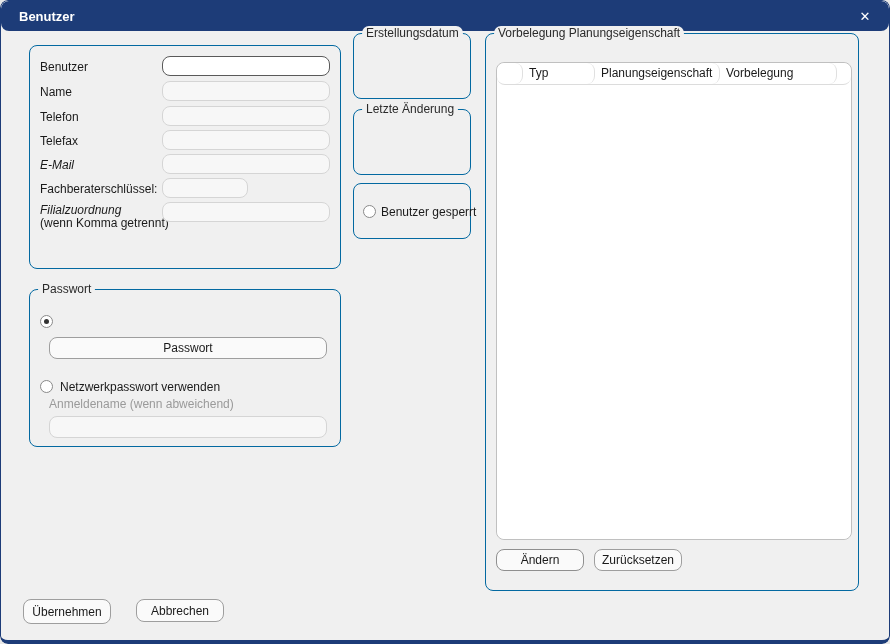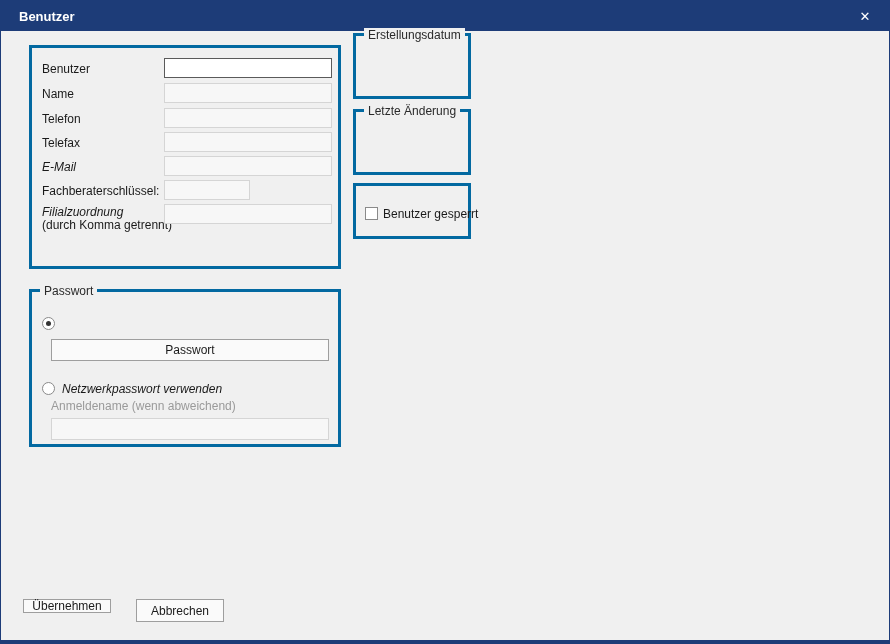--- a/index.html
+++ b/index.html
@@ -1,36 +1,36 @@
 <!DOCTYPE html>
 <html><head>
 <meta charset="utf-8">
 <style>
   html,body { margin:0; padding:0; background:#e8e8e8; }
-  * { box-sizing:border-box; }
+  * { box-sizing:border-box;border-radius:8px; }
   .window {
     position:relative; width:890px; height:644px;
     background:#f0f0f0;
     border:1px solid #1d3c78; border-bottom-width:4px;
     font-family:"Liberation Sans", sans-serif; font-size:12px; color:#1a1a1a;
     overflow:hidden;
   }
   .titlebar {
     position:absolute; left:0; top:0; right:0; height:30px;
     background:#1d3c78; color:#ffffff;
     display:flex; align-items:center;
   }
   .titlebar .title { margin-left:18px; font-size:13px; font-weight:bold; }
   .titlebar .close {
     position:absolute; right:12px; top:0; height:30px; width:24px;
     display:flex; align-items:center; justify-content:center;
     color:#ffffff; font-size:13px; cursor:pointer;
   }
   .group {
-    position:absolute; border:3px solid #0369a1; background:#f0f0f0;
+    position:absolute; border:1px solid #0369a1; background:#f0f0f0;
   }
   .group-title {
     position:absolute; top:-8px; left:8px; background:#f0f0f0;
     padding:0 4px; font-size:12px; color:#2a2a2a; white-space:nowrap;
   }
   .lbl { position:absolute; font-size:12px; color:#1a1a1a; white-space:nowrap; }
   .lbl.disabled { color:#9a9a9a; }
   .txt {
     position:absolute; height:20px; border:1px solid #d5d5d5; background:#f7f7f7;
     font-family:"Liberation Sans", sans-serif; font-size:12px; padding:0 4px; color:#1a1a1a;
@@ -82,56 +82,73 @@
   </div>
 
   <div class="group" style="left:28px; top:44px; width:312px; height:224px;">
     <span class="lbl" style="left:10px; top:14px;">Benutzer</span>
     <span class="lbl" style="left:10px; top:39px;">Name</span>
     <span class="lbl" style="left:10px; top:64px;text-align:center;">Telefon</span>
     <span class="lbl" style="left:10px; top:88px;">Telefax</span>
     <span class="lbl" style="left:10px; top:112px;font-style:italic;">E-Mail</span>
     <span class="lbl" style="left:10px; top:136px;">Fachberaterschlüssel:</span>
     <span class="lbl" style="left:10px; top:157px;font-style:italic;">Filialzuordnung</span>
-    <span class="lbl" style="left:10px; top:170px;">(durch Komma getrennt)</span>
+    <span class="lbl" style="left:10px; top:170px;">(wenn Komma getrennt)</span>
 
     <input class="txt focused" style="left: 132px; top: 10px; width: 168px;" value="">
     <input class="txt" style="left: 132px; top: 35px; width: 168px;" value="">
     <input class="txt" style="left: 132px; top: 60px; width: 168px;" value="">
     <input class="txt" style="left: 132px; top: 84px; width: 168px;" value="">
     <input class="txt" style="left: 132px; top: 108px; width: 168px;" value="">
     <input class="txt" style="left: 132px; top: 132px; width: 86px;" value="">
     <input class="txt" style="left: 132px; top: 156px; width: 168px;" value="">
   </div>
 
   <div class="group" style="left:28px; top:288px; width:312px; height:158px;">
     <span class="group-title">Passwort</span>
 
     <span class="radio checked" style="left:10px; top:25px;"></span>
 
     <button class="btn" style="left:19px; top:47px; width:278px; height:22px;">Passwort</button>
 
     <span class="radio" style="left:10px; top:90px;"></span>
-    <span class="lbl" style="left:30px; top:90px;font-style:italic;">Netzwerkpasswort verwenden</span>
+    <span class="lbl" style="left:30px; top:90px;">Netzwerkpasswort verwenden</span>
 
     <span class="lbl disabled" style="left:19px; top:107px;">Anmeldename (wenn abweichend)</span>
     <input class="txt" style="left: 19px; top: 126px; width: 278px; height: 22px;" value="">
   </div>
 
 
   <div class="group" style="left:352px; top:32px; width:118px; height:66px;">
     <span class="group-title">Erstellungsdatum</span>
   </div>
 
   <div class="group" style="left:352px; top:108px; width:118px; height:66px;">
     <span class="group-title">Letzte Änderung</span>
   </div>
 
   <div class="group" style="left:352px; top:182px; width:118px; height:56px;">
     <span class="checkbox" style="left:9px; top:21px;"></span>
     <span class="lbl" style="left:27px; top:21px;">Benutzer gesperrt</span>
   </div>
 
+  <div class="group" style="left:484px; top:32px; width:374px; height:558px;">
+    <span class="group-title">Vorbelegung Planungseigenschaft</span>
 
-  <button class="btn" style="left:22px; top:598px; width:88px; height:14px;">Übernehmen</button>
+    <div class="grid" style="left:10px; top:28px; width:356px; height:478px;">
+      <div class="grid-header">
+        <div class="grid-col" style="width:26px;"></div>
+        <div class="grid-col" style="width:72px;">Typ</div>
+        <div class="grid-col" style="width:125px;">Planungseigenschaft</div>
+        <div class="grid-col" style="width:117px;">Vorbelegung</div>
+        <div class="grid-col" style="flex:1; border-right:none;"></div>
+      </div>
+      <div class="grid-body"></div>
+    </div>
+
+    <button class="btn" style="left:10px; top:515px; width:88px; height:22px; border-color:#8f8f8f;">Ändern</button>
+    <button class="btn" style="left:108px; top:515px; width:88px; height:22px;">Zurücksetzen</button>
+  </div>
+
+  <button class="btn" style="left:22px; top:598px; width:88px; height:25px;">Übernehmen</button>
   <button class="btn" style="left:135px; top:598px; width:88px; height:23px;">Abbrechen</button>
 
 </div>
 
 </body></html>

